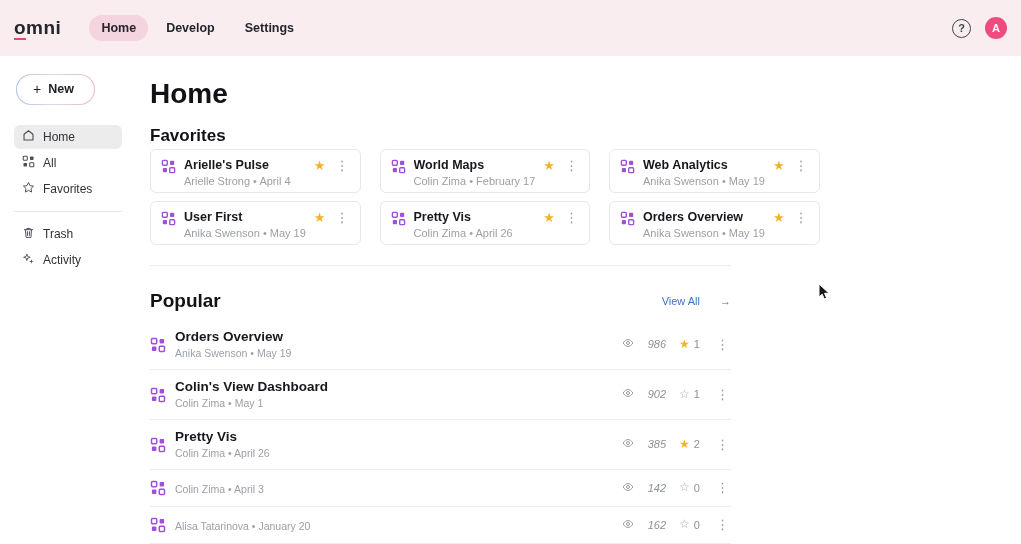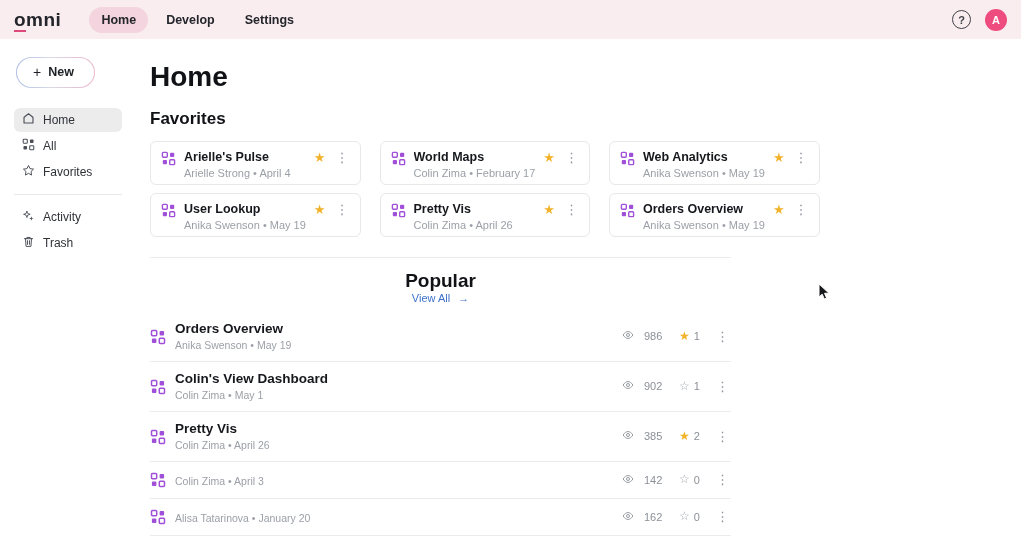--- a/index.html
+++ b/index.html
@@ -4,21 +4,21 @@
 <style>
   * { margin:0; padding:0; box-sizing:border-box; }
   html,body { background:#ffffff; }
   .page {
     position:relative; width:1021px; height:544px; overflow:hidden;
     background:#ffffff; font-family:"Liberation Sans", sans-serif; color:#17191c;
   }
 
   
   .topbar {
-    height:39px; background:#f9edf0; display:flex; align-items:center;
+    height:56px; background:#f9edf0; display:flex; align-items:center;
     padding:0 14px; gap:6px;
   }
   .logo { font-size:19px; font-weight:700; letter-spacing:.5px; color:#24262b; margin-right:22px; cursor:default; }
   .logo .u { border-bottom:2px solid #e0497c; padding-bottom:0px; }
   .nav-item {
     border:none; background:transparent; font-family:inherit;
     font-size:12.5px; font-weight:700; color:#24262b; padding:6px 12px;
     border-radius:14px; cursor:pointer;
   }
   .nav-item.active { background:#f3d4df; }
@@ -56,58 +56,58 @@
   .sb-item.active { background:#ececed; }
   .sb-item svg { flex-shrink:0; }
   .sb-divider { width:108px; border-top:1px solid #e8e8ea; margin:10px 0 10px 0; }
 
   
   .main { padding:22px 0 0 0; width:581px; }
   .page-title { font-size:28px; font-weight:700; color:#101216; }
   .section-heading { font-size:17px; font-weight:700; color:#101216; margin-top:16px; }
 
   .fav-grid {
-    margin-top:12px; display:grid; grid-template-columns:repeat(3,1fr);
+    margin-top:3px; display:grid; grid-template-columns:repeat(3,1fr);
     gap:8px 19px;
   }
   .fav-card {
     border:1px solid #e8e8ea; border-radius:6px; background:#fff;
     padding:8px 9px 8px 10px; display:flex; align-items:flex-start; gap:8px; cursor:pointer;
     height:44px;
   }
   .fav-card .titles { flex:1; min-width:0; }
   .card-title { font-size:12.5px; font-weight:700; color:#16181d; white-space:nowrap; overflow:hidden; }
   .card-sub { font-size:11px; color:#9b9fa6; margin-top:3px; white-space:nowrap; overflow:hidden; }
   .star { font-size:13px; line-height:13px; background:none; border:none; cursor:pointer; padding:0; font-family:inherit; }
   .star.filled { color:#f2b32a; }
   .star.outline { color:#a7abb2; }
   .kebab {
     background:none; border:none; color:#8a8f98; font-size:13px; line-height:13px;
     cursor:pointer; padding:0 2px; font-family:inherit;
   }
   .fav-card .star, .fav-card .kebab { margin-top:1px; }
 
   .section-divider { border-top:1px solid #ececee; margin-top:20px; }
-  .popular-header { display:flex; align-items:center; justify-content:space-between; margin-top:12px;flex-direction:column; }
+  .popular-header { display:flex; align-items:center; justify-content:space-between; margin-top:24px; }
   .popular-header .section-heading { margin-top:0; font-size:19px; }
   .view-all {
     background:none; border:none; color:#3d72cc; font-size:11px; font-weight:400;
-    cursor:pointer; display:flex; align-items:center; gap:8px; font-family:inherit;
+    cursor:pointer; display:flex; align-items:center; gap:20px; font-family:inherit;
   }
 
   .pop-list { margin-top:8px; }
   .pop-row {
     display:flex; align-items:center; gap:9px; padding:9px 0 10px 0;
     border-bottom:1px solid #ececee; cursor:pointer;
   }
   .pop-row .titles { flex:1; min-width:0; }
   .row-title { font-size:13.5px; font-weight:700; color:#16181d; }
   .row-sub { font-size:10.5px; color:#9b9fa6; margin-top:3px; }
   .row-stats { display:flex; align-items:center; gap:13px; color:#8b9097; font-size:11px; }
-  .views { display:flex; align-items:center; gap:10px; justify-content:flex-start; min-width:44px; }
+  .views { display:flex; align-items:center; gap:4px; justify-content:space-between; min-width:44px;font-style:italic; }
   .starcount { display:flex; align-items:center; gap:4px; min-width:22px; }
   .starcount .star { font-size:12px; }
 
   .dash-icon { display:inline-flex; margin-top:1px; }
 
   .cursor { position:absolute; left:818px; top:283px; pointer-events:none; z-index:50; }
 </style>
 </head>
 <body>
 
@@ -149,31 +149,31 @@
         </button>
         <button class="sb-item">
           <span><svg width="13" height="13" viewBox="0 0 16 16">
                 <path d="M8 1.8 L9.9 5.7 L14.2 6.3 L11.1 9.3 L11.8 13.6 L8 11.5 L4.2 13.6 L4.9 9.3 L1.8 6.3 L6.1 5.7 Z" fill="none" stroke="#4b5058" stroke-width="1.2" stroke-linejoin="round"></path>
               </svg></span>
           <span>Favorites</span>
         </button>
         <div class="sb-divider"></div>
         <button class="sb-item">
           <span><svg width="13" height="13" viewBox="0 0 16 16">
+                <path d="M3 4.5 H13 M6 4.5 V3 H10 V4.5 M4.3 4.5 L5 14 H11 L11.7 4.5 M6.8 7 V11.5 M9.2 7 V11.5" fill="none" stroke="#4b5058" stroke-width="1.2" stroke-linecap="round"></path>
+              </svg></span>
+          <span>Trash</span>
+        </button>
+        <button class="sb-item">
+          <span><svg width="13" height="13" viewBox="0 0 16 16">
                 <path d="M6 2.5 L7 5.5 L10 6.5 L7 7.5 L6 10.5 L5 7.5 L2 6.5 L5 5.5 Z" fill="none" stroke="#4b5058" stroke-width="1.1" stroke-linejoin="round"></path>
                 <path d="M11.5 9 L12.2 11 L14.2 11.7 L12.2 12.4 L11.5 14.4 L10.8 12.4 L8.8 11.7 L10.8 11 Z" fill="#4b5058"></path>
               </svg></span>
           <span>Activity</span>
         </button>
-        <button class="sb-item">
-          <span><svg width="13" height="13" viewBox="0 0 16 16">
-                <path d="M3 4.5 H13 M6 4.5 V3 H10 V4.5 M4.3 4.5 L5 14 H11 L11.7 4.5 M6.8 7 V11.5 M9.2 7 V11.5" fill="none" stroke="#4b5058" stroke-width="1.2" stroke-linecap="round"></path>
-              </svg></span>
-          <span>Trash</span>
-        </button>
       </div>
     </aside>
 
     <main class="main">
       <h1 class="page-title">Home</h1>
 
       <h2 class="section-heading">Favorites</h2>
 
       <div class="fav-grid">
 
@@ -231,21 +231,21 @@
           <div class="fav-card">
             <span class="dash-icon">
               <svg width="15" height="15" viewBox="0 0 16 16">
                 <rect x="1.5" y="1.5" width="5.2" height="5.2" rx="1" fill="none" stroke="#a050d8" stroke-width="1.5"></rect>
                 <rect x="9.6" y="1.9" width="4.5" height="4.5" rx="1" fill="#a050d8"></rect>
                 <rect x="1.9" y="9.6" width="4.5" height="4.5" rx="1" fill="#a050d8"></rect>
                 <rect x="9.3" y="9.3" width="5.2" height="5.2" rx="1" fill="none" stroke="#a050d8" stroke-width="1.5"></rect>
               </svg>
             </span>
             <div class="titles">
-              <div class="card-title">User Lookup</div>
+              <div class="card-title">User First</div>
               <div class="card-sub">Anika Swenson • May 19</div>
             </div>
             <button class="star filled">★</button>
             <button class="kebab">⋮</button>
           </div>
 
           <div class="fav-card">
             <span class="dash-icon">
               <svg width="15" height="15" viewBox="0 0 16 16">
                 <rect x="1.5" y="1.5" width="5.2" height="5.2" rx="1" fill="none" stroke="#a050d8" stroke-width="1.5"></rect>

